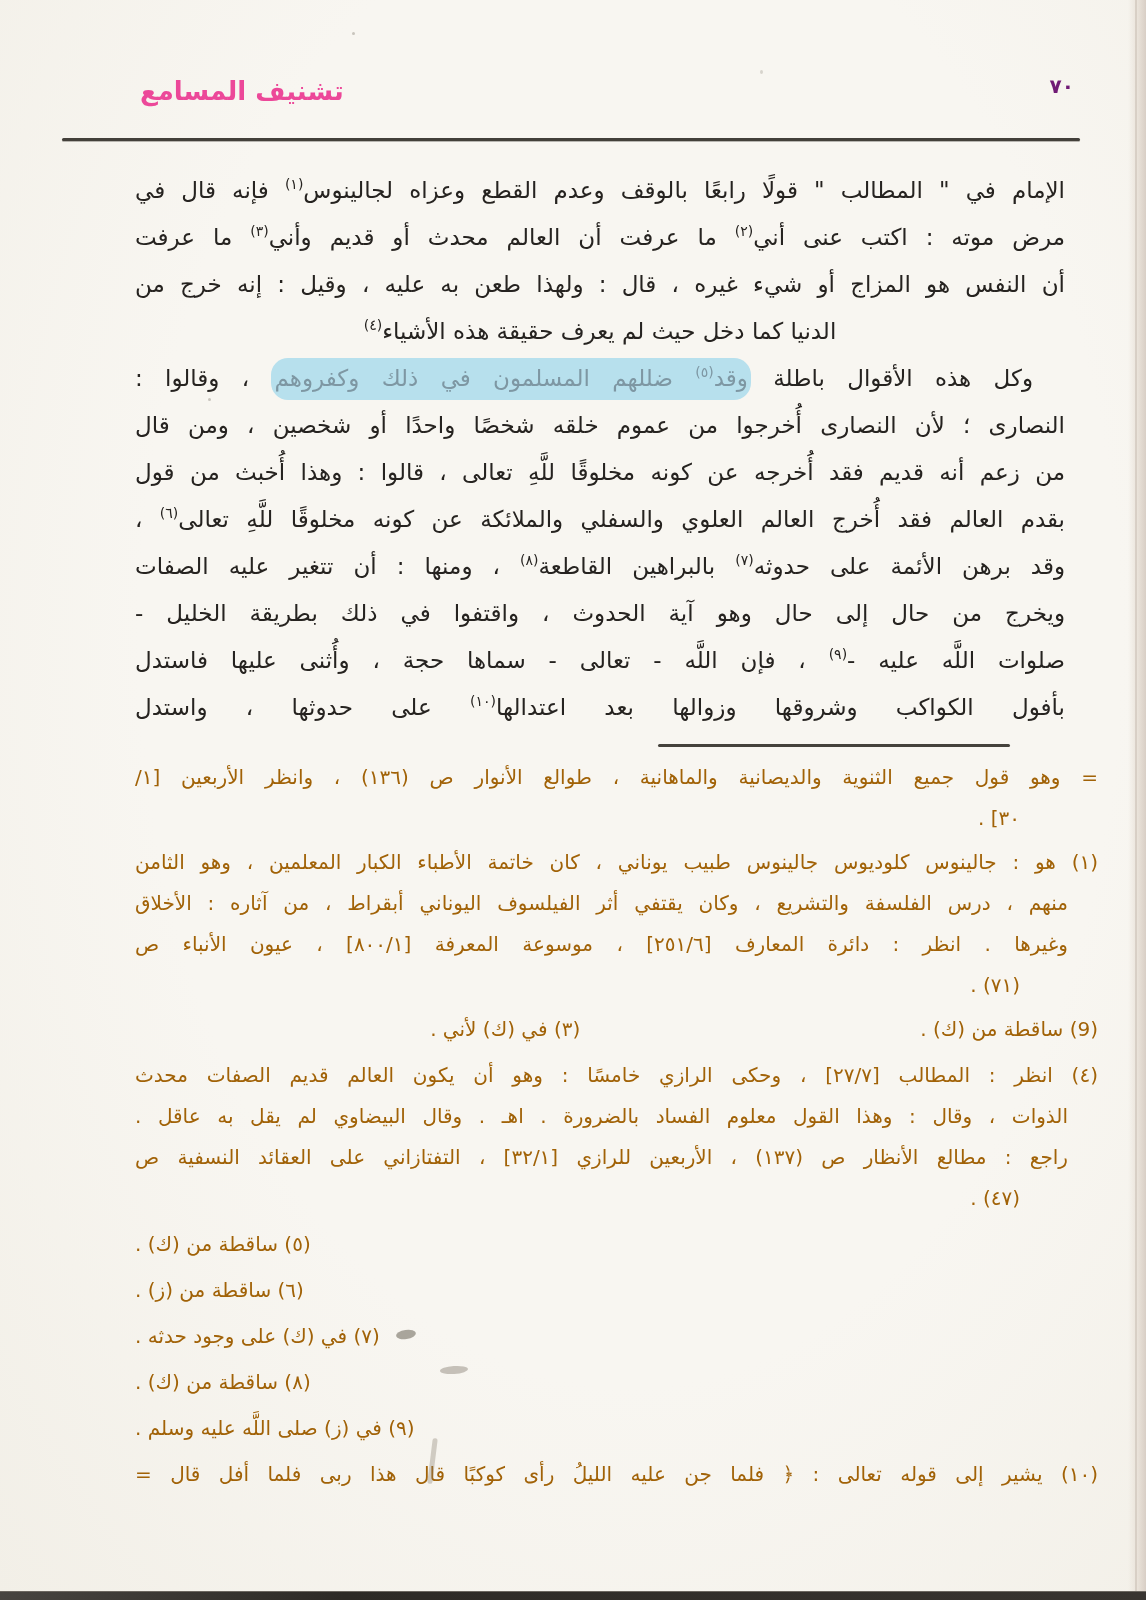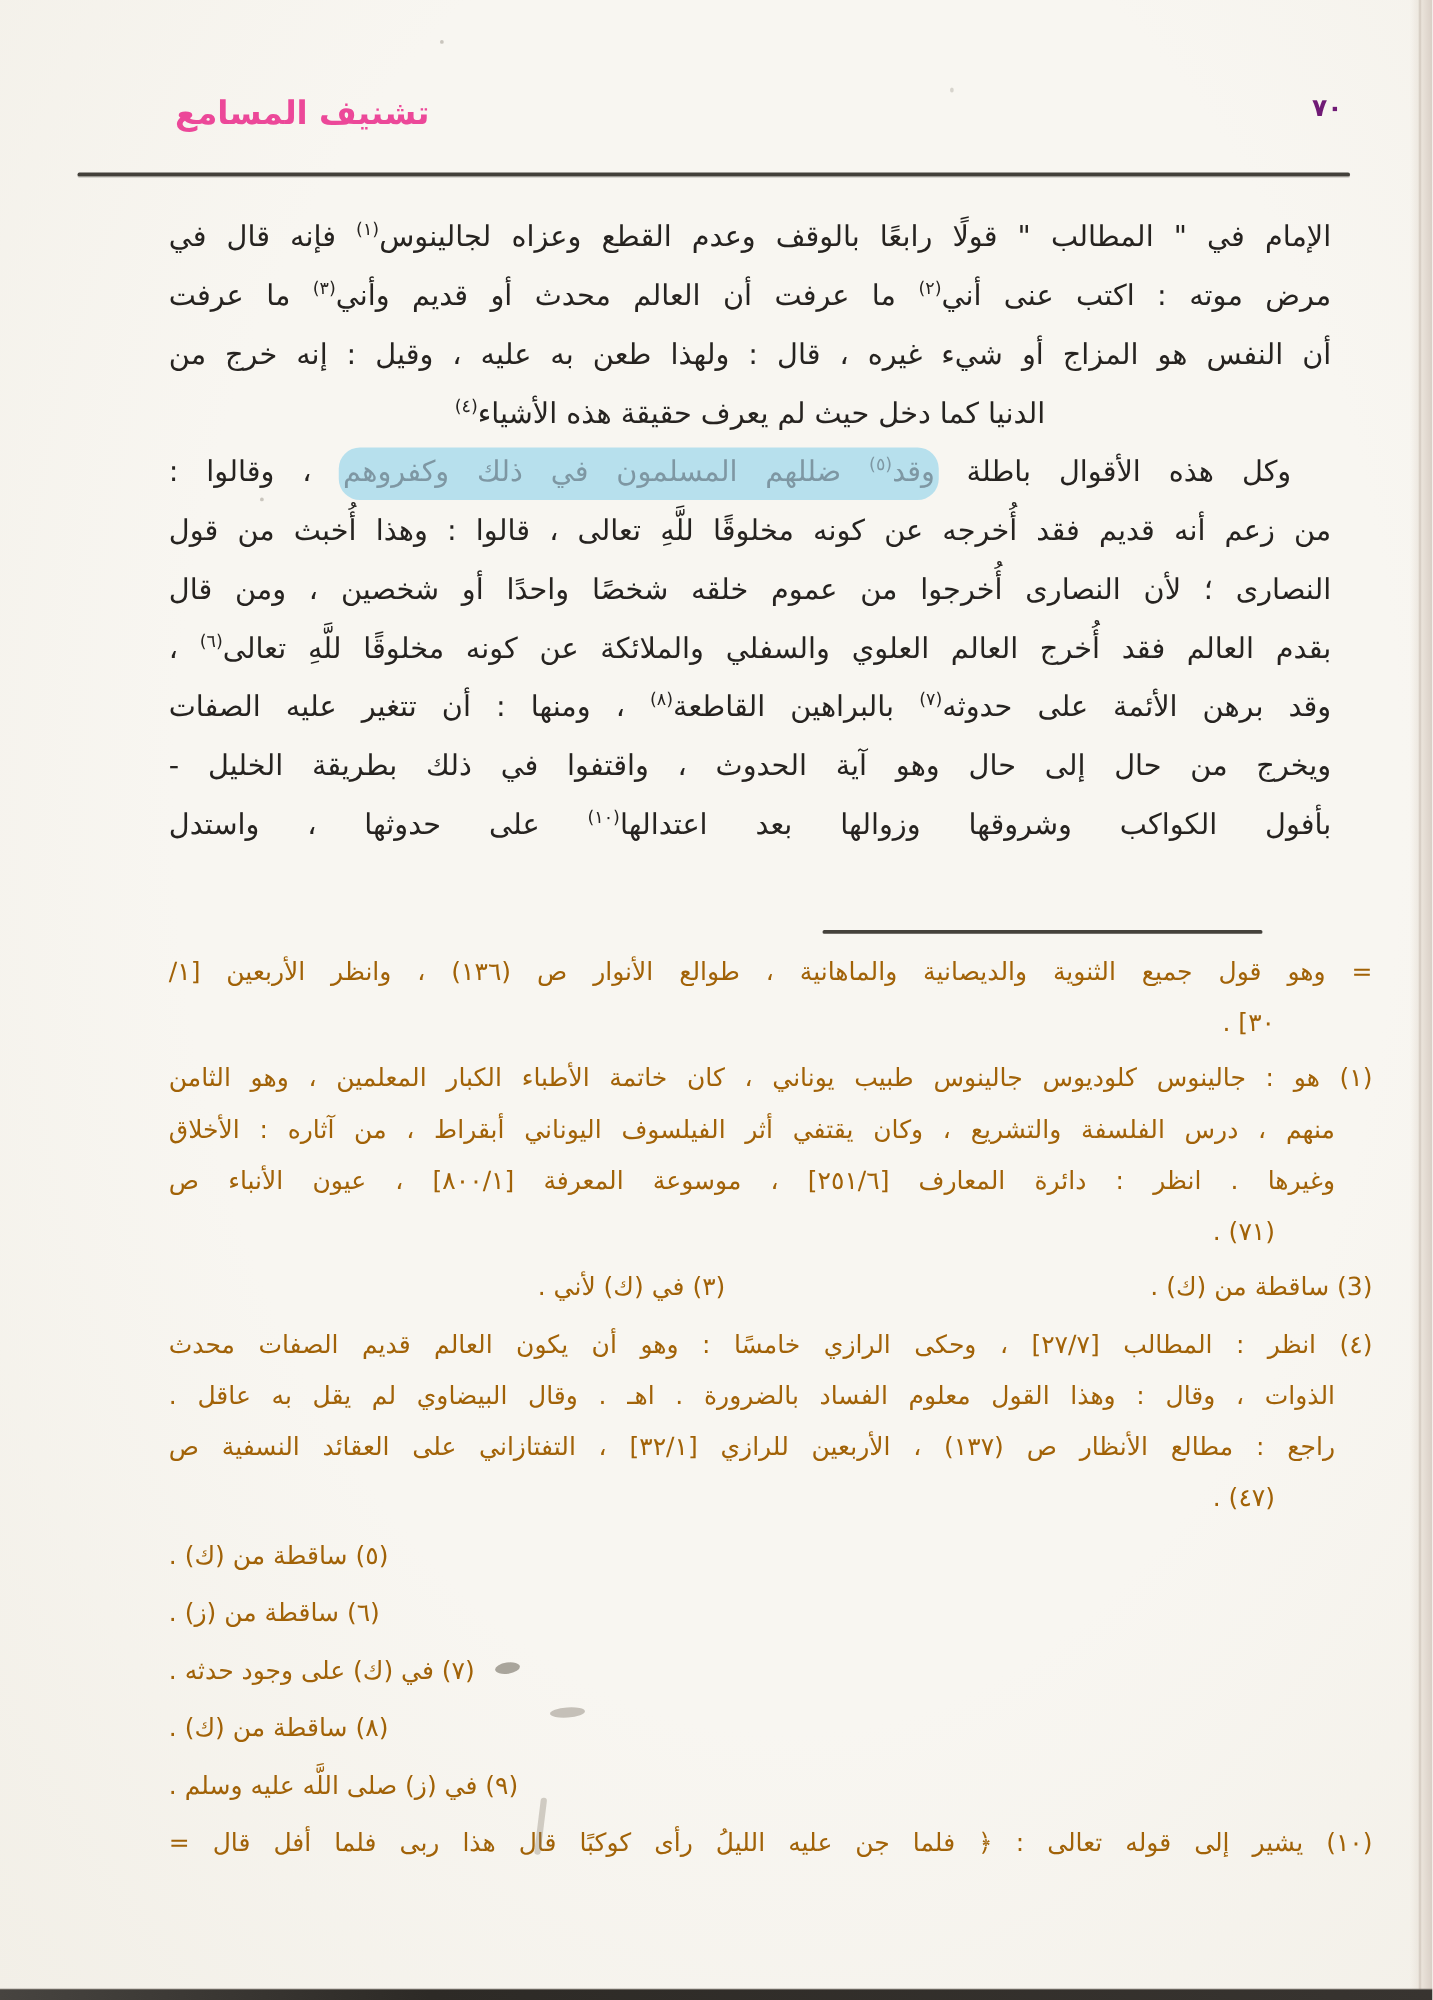--- a/index.html
+++ b/index.html
@@ -56,43 +56,44 @@
 <div class="hdr-title">تشنيف المسامع</div>
 <div class="hdr-pagenum">٧٠</div>
 <div class="hdr-rule"></div>
 
 <div class="main">
   <div class="ml just">الإمام في " المطالب " قولًا رابعًا بالوقف وعدم القطع وعزاه لجالينوس<span class="sup">(١)</span> فإنه قال في</div>
   <div class="ml just">مرض موته : اكتب عنى أني<span class="sup">(٢)</span> ما عرفت أن العالم محدث أو قديم وأني<span class="sup">(٣)</span> ما عرفت</div>
   <div class="ml just">أن النفس هو المزاج أو شيء غيره ، قال : ولهذا طعن به عليه ، وقيل : إنه خرج من</div>
   <div class="ml">الدنيا كما دخل حيث لم يعرف حقيقة هذه الأشياء<span class="sup">(٤)</span></div>
   <div class="ml just ind">وكل هذه الأقوال باطلة <span class="hl">وقد<span class="sup">(٥)</span> ضللهم المسلمون في ذلك وكفروهم</span> ، وقالوا :</div>
+  <div class="ml just">النصارى ؛ لأن النصارى أُخرجوا من عموم خلقه شخصًا واحدًا أو شخصين ، ومن قال</div>
   <div class="ml just">من زعم أنه قديم فقد أُخرجه عن كونه مخلوقًا للَّهِ تعالى ، قالوا : وهذا أُخبث من قول</div>
-  <div class="ml just">النصارى ؛ لأن النصارى أُخرجوا من عموم خلقه شخصًا واحدًا أو شخصين ، ومن قال</div>
   <div class="ml just">بقدم العالم فقد أُخرج العالم العلوي والسفلي والملائكة عن كونه مخلوقًا للَّهِ تعالى<span class="sup">(٦)</span> ،</div>
   <div class="ml just">وقد برهن الأئمة على حدوثه<span class="sup">(٧)</span> بالبراهين القاطعة<span class="sup">(٨)</span> ، ومنها : أن تتغير عليه الصفات</div>
   <div class="ml just">ويخرج من حال إلى حال وهو آية الحدوث ، واقتفوا في ذلك بطريقة الخليل -</div>
+  <div class="ml just">صلوات اللَّه عليه -<span class="sup">(٩)</span> ، فإن اللَّه - تعالى - سماها حجة ، وأُثنى عليها فاستدل</div>
   <div class="ml just wide">بأفول الكواكب وشروقها وزوالها بعد اعتدالها<span class="sup">(١٠)</span> على حدوثها ، واستدل</div>
 </div>
 
 <div class="fnsep"></div>
 
 <div class="fns">
   <div class="fn">
     <div class="fl just">= وهو قول جميع الثنوية والديصانية والماهانية ، طوالع الأنوار ص (١٣٦) ، وانظر الأربعين [١/</div>
     <div class="fl endl">٣٠] .</div>
   </div>
   <div class="fn">
     <div class="fl just">(١) هو : جالينوس كلوديوس جالينوس طبيب يوناني ، كان خاتمة الأطباء الكبار المعلمين ، وهو الثامن</div>
     <div class="fl just cont">منهم ، درس الفلسفة والتشريع ، وكان يقتفي أثر الفيلسوف اليوناني أبقراط ، من آثاره : الأخلاق</div>
     <div class="fl just cont">وغيرها . انظر : دائرة المعارف [٢٥١/٦] ، موسوعة المعرفة [٨٠٠/١] ، عيون الأنباء ص</div>
     <div class="fl endl">(٧١) .</div>
   </div>
   <div class="fn fnrow">
-    <span>(3) ساقطة من (ك) .</span>
+    <span>(9) ساقطة من (ك) .</span>
     <span class="fn3gap">(٣) في (ك) لأني .</span>
   </div>
   <div class="fn sp">
     <div class="fl just">(٤) انظر : المطالب [٢٧/٧] ، وحكى الرازي خامسًا : وهو أن يكون العالم قديم الصفات محدث</div>
     <div class="fl just cont">الذوات ، وقال : وهذا القول معلوم الفساد بالضرورة . اهـ . وقال البيضاوي لم يقل به عاقل .</div>
     <div class="fl just cont">راجع : مطالع الأنظار ص (١٣٧) ، الأربعين للرازي [٣٢/١] ، التفتازاني على العقائد النسفية ص</div>
     <div class="fl endl">(٤٧) .</div>
   </div>
   <div class="fn sp">
       <div class="fl">(٥) ساقطة من (ك) .</div>

